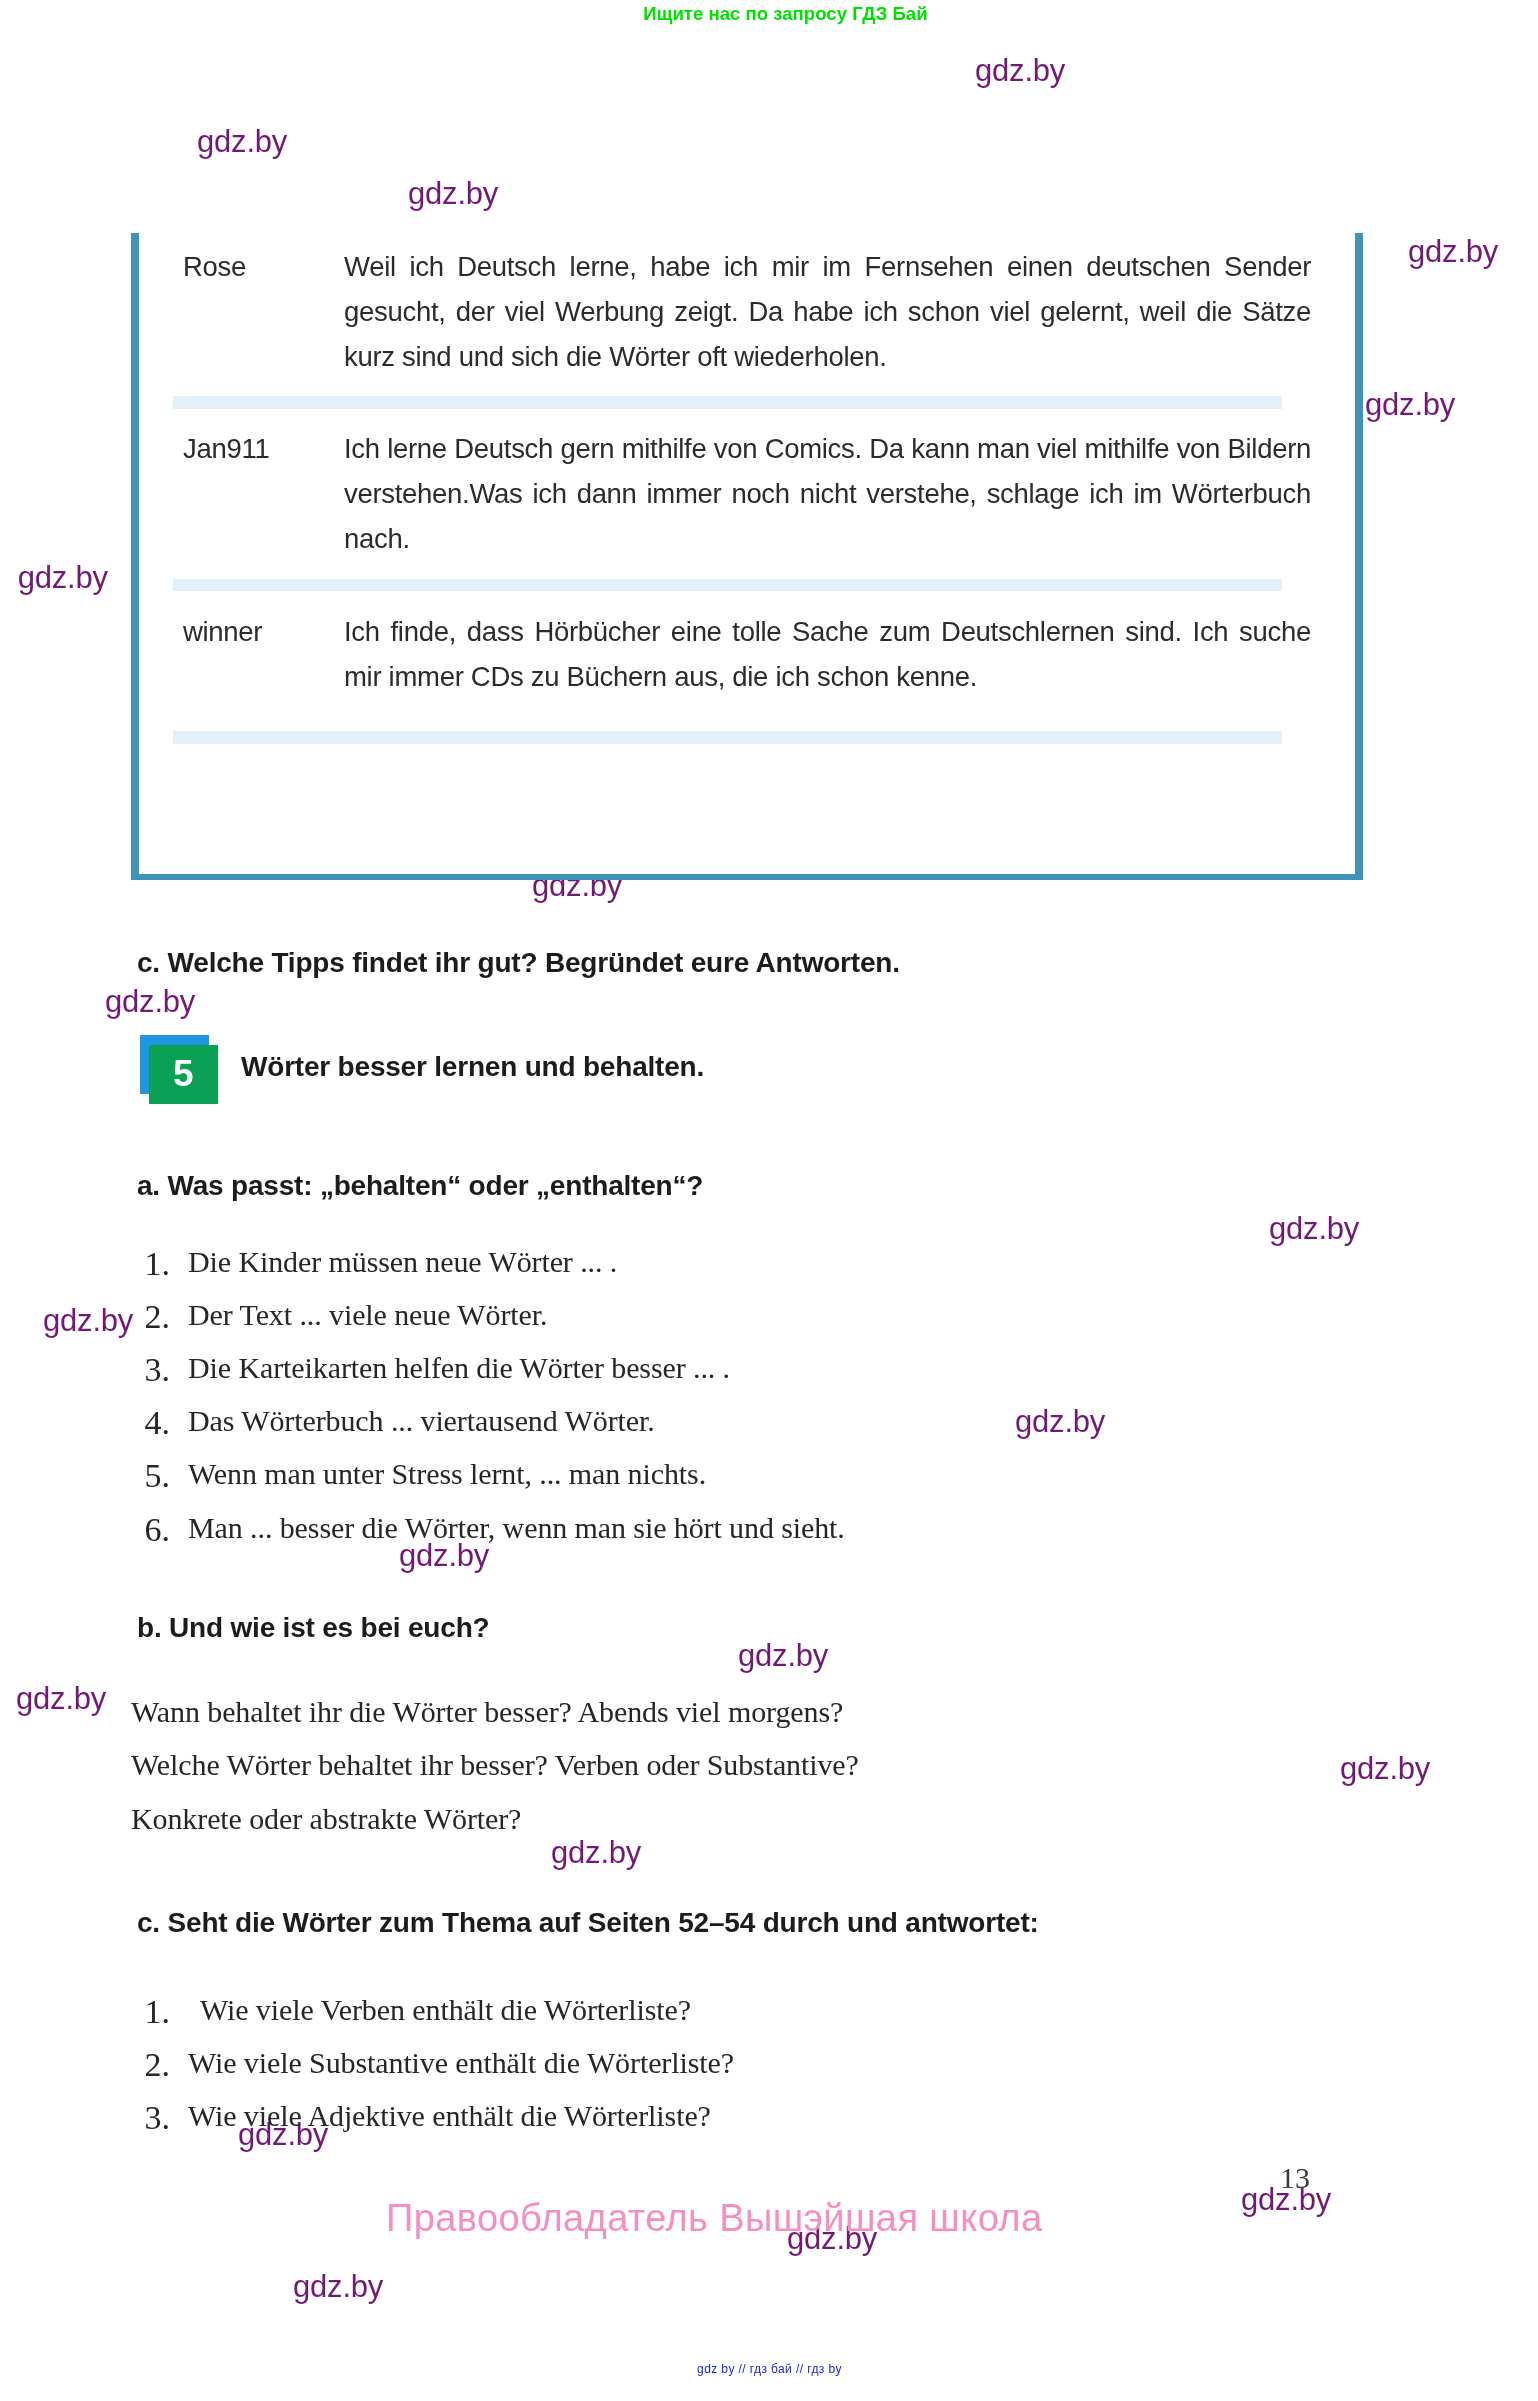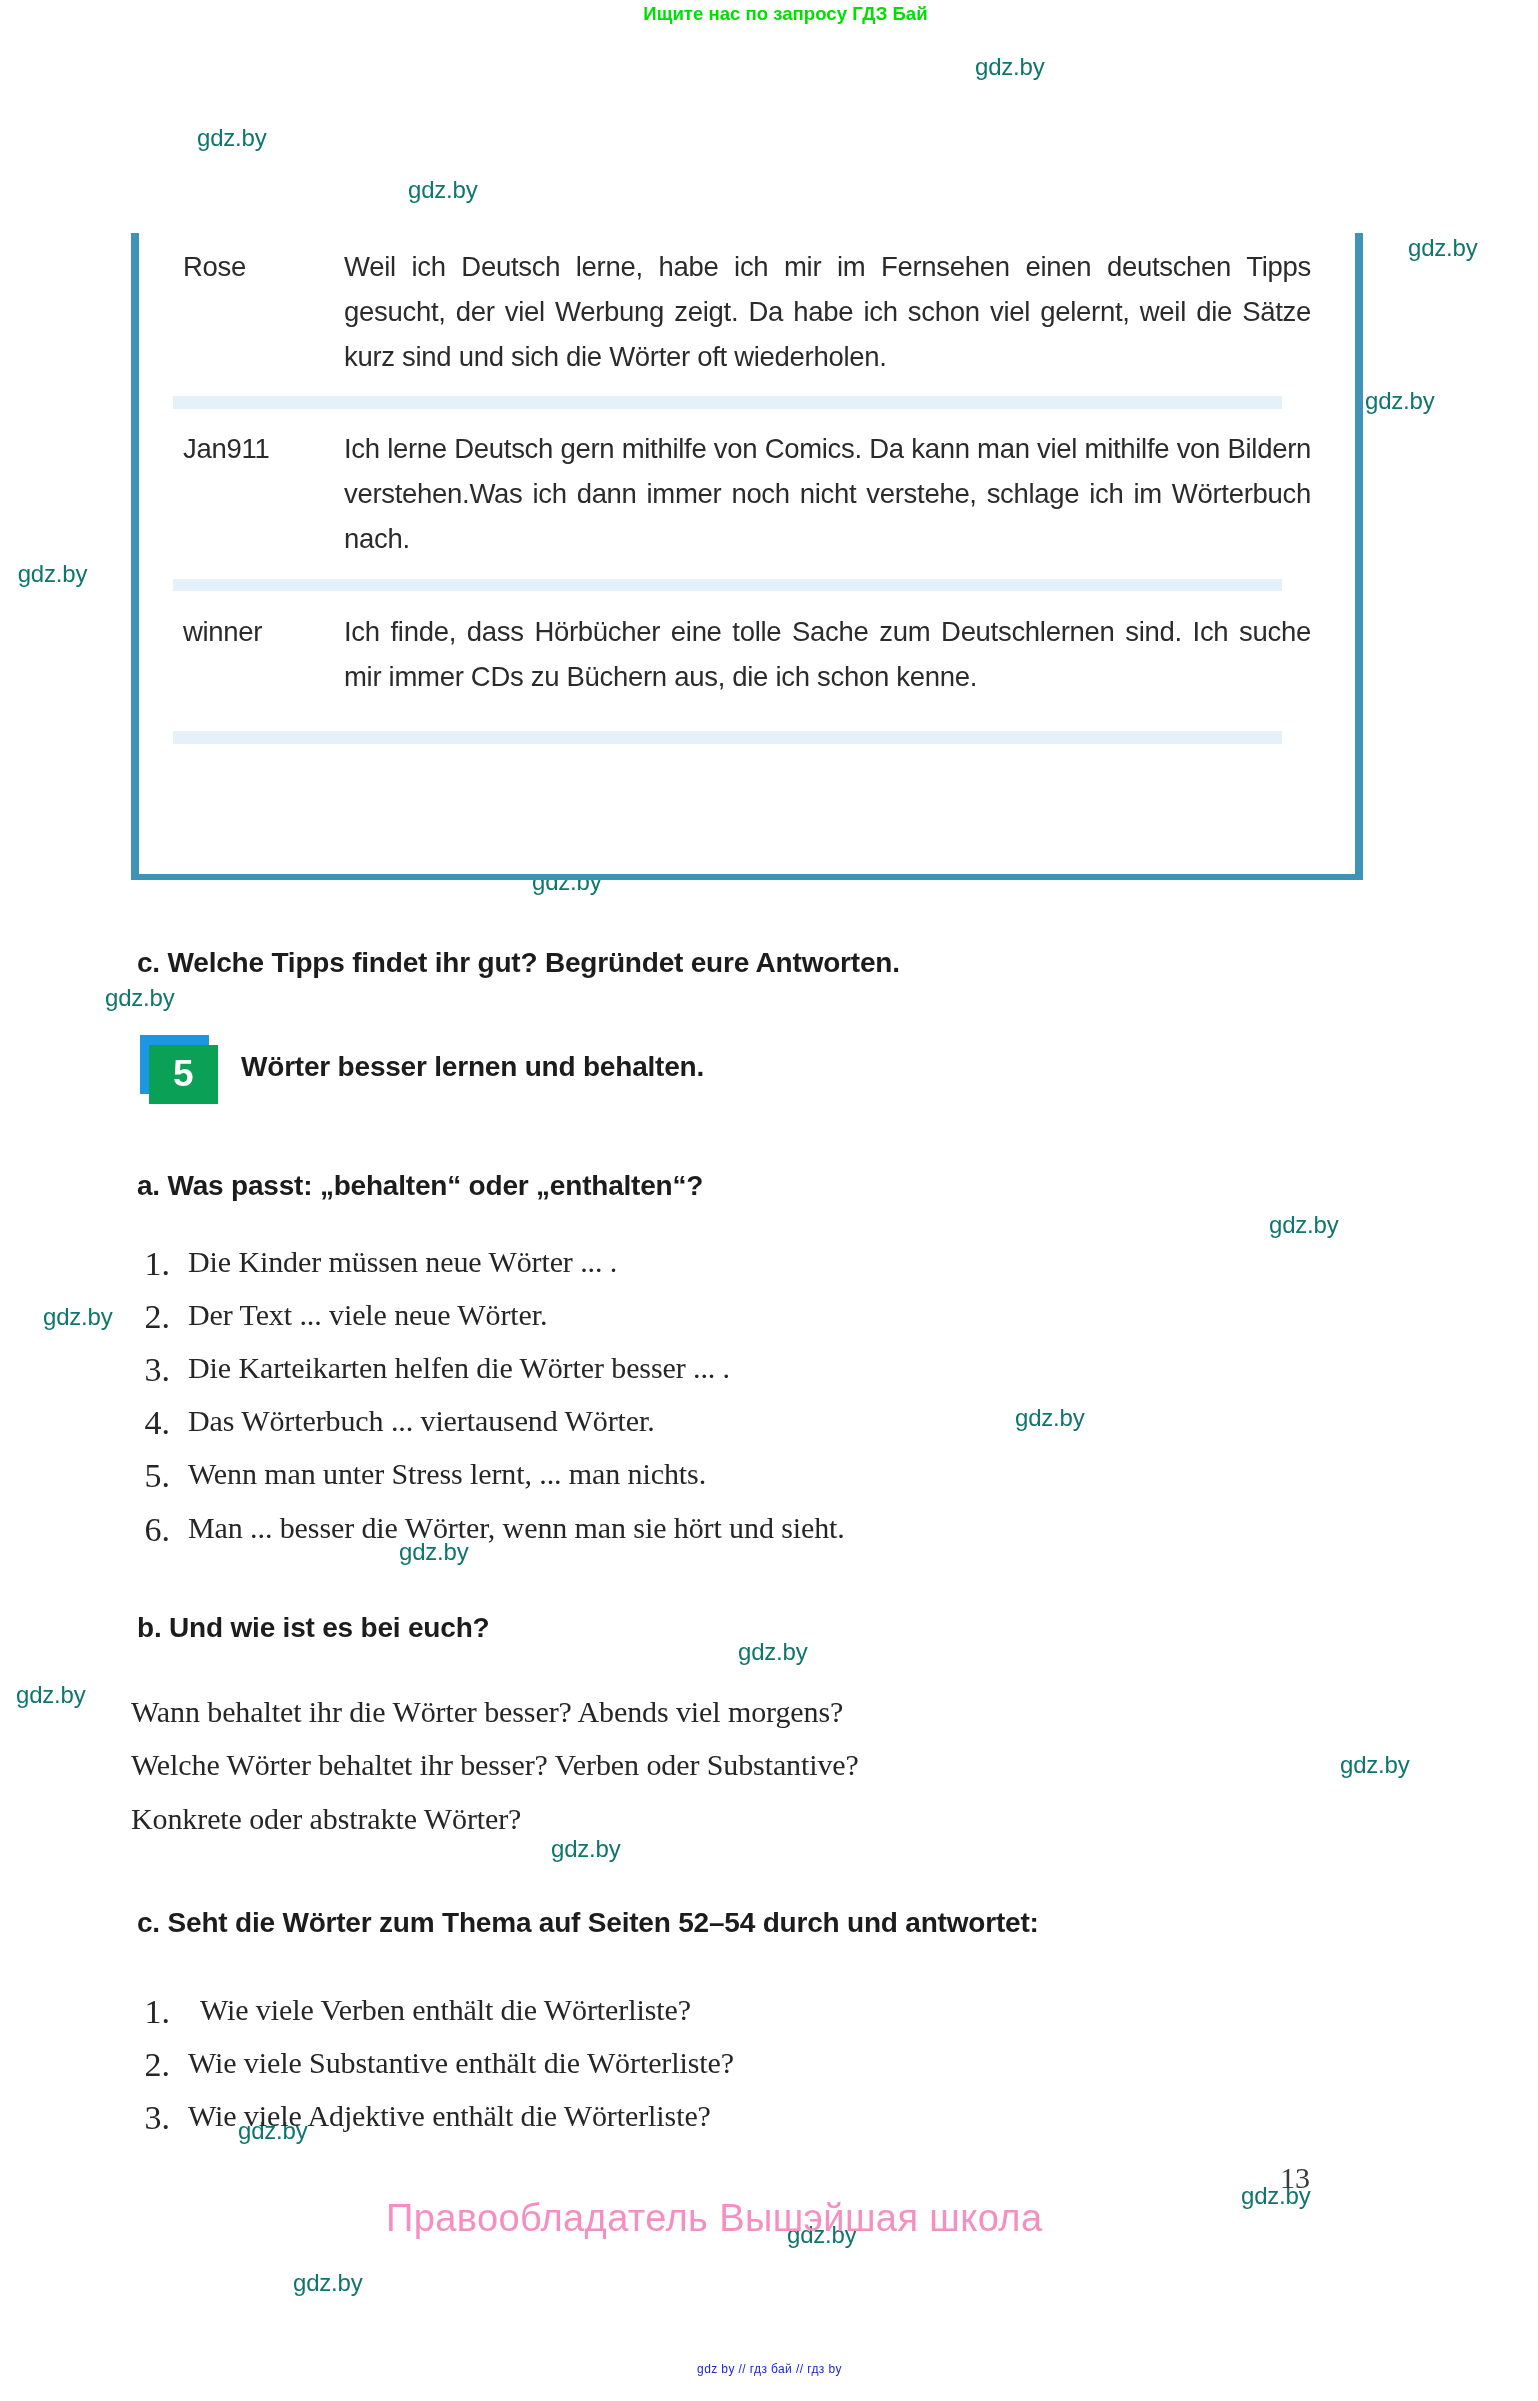--- a/index.html
+++ b/index.html
@@ -13,22 +13,22 @@
     position: relative;
     overflow: hidden;
     font-family: "Liberation Sans", sans-serif;
     color: #231f20;
   }
 
   
   .wm {
     position: absolute;
     font-family: "Liberation Sans", sans-serif;
-    font-size: 24px;
-    color: #0f766e;
+    font-size: 31px;
+    color: #701a75;
     white-space: nowrap;
     letter-spacing: -0.2px;
   }
   .site-banner {
     position: absolute;
     left: 16px;
     top: 2.7px;
     width: 1539px;
     text-align: center;
     font-family: "Liberation Sans", sans-serif;
@@ -207,21 +207,21 @@
     <div class="wm" style="left: 1241px; top: 2182px;">gdz.by</div>
     <div class="wm" style="left: 787px; top: 2221px;">gdz.by</div>
     <div class="wm" style="left: 293px; top: 2269px;">gdz.by</div>
   </div>
 
 <div class="dialog-box">
   <div class="dialog-inner">
 
     <div class="dialog-row">
       <div class="dialog-name">Rose</div>
-      <div class="dialog-text">Weil ich Deutsch lerne, habe ich mir im Fernsehen einen deutschen Tipps gesucht, der viel Werbung zeigt. Da habe ich schon viel gelernt, weil die Sätze kurz sind und sich die Wörter oft wiederholen.</div>
+      <div class="dialog-text">Weil ich Deutsch lerne, habe ich mir im Fernsehen einen deutschen Sender gesucht, der viel Werbung zeigt. Da habe ich schon viel gelernt, weil die Sätze kurz sind und sich die Wörter oft wiederholen.</div>
     </div>
 
     <div class="dialog-sep"></div>
 
     <div class="dialog-row">
       <div class="dialog-name">Jan911</div>
       <div class="dialog-text">Ich lerne Deutsch gern mithilfe von Comics. Da kann man viel mithilfe von Bildern verstehen.Was ich dann immer noch nicht verstehe, schlage ich im Wörterbuch nach.</div>
     </div>
 
     <div class="dialog-sep"></div>

